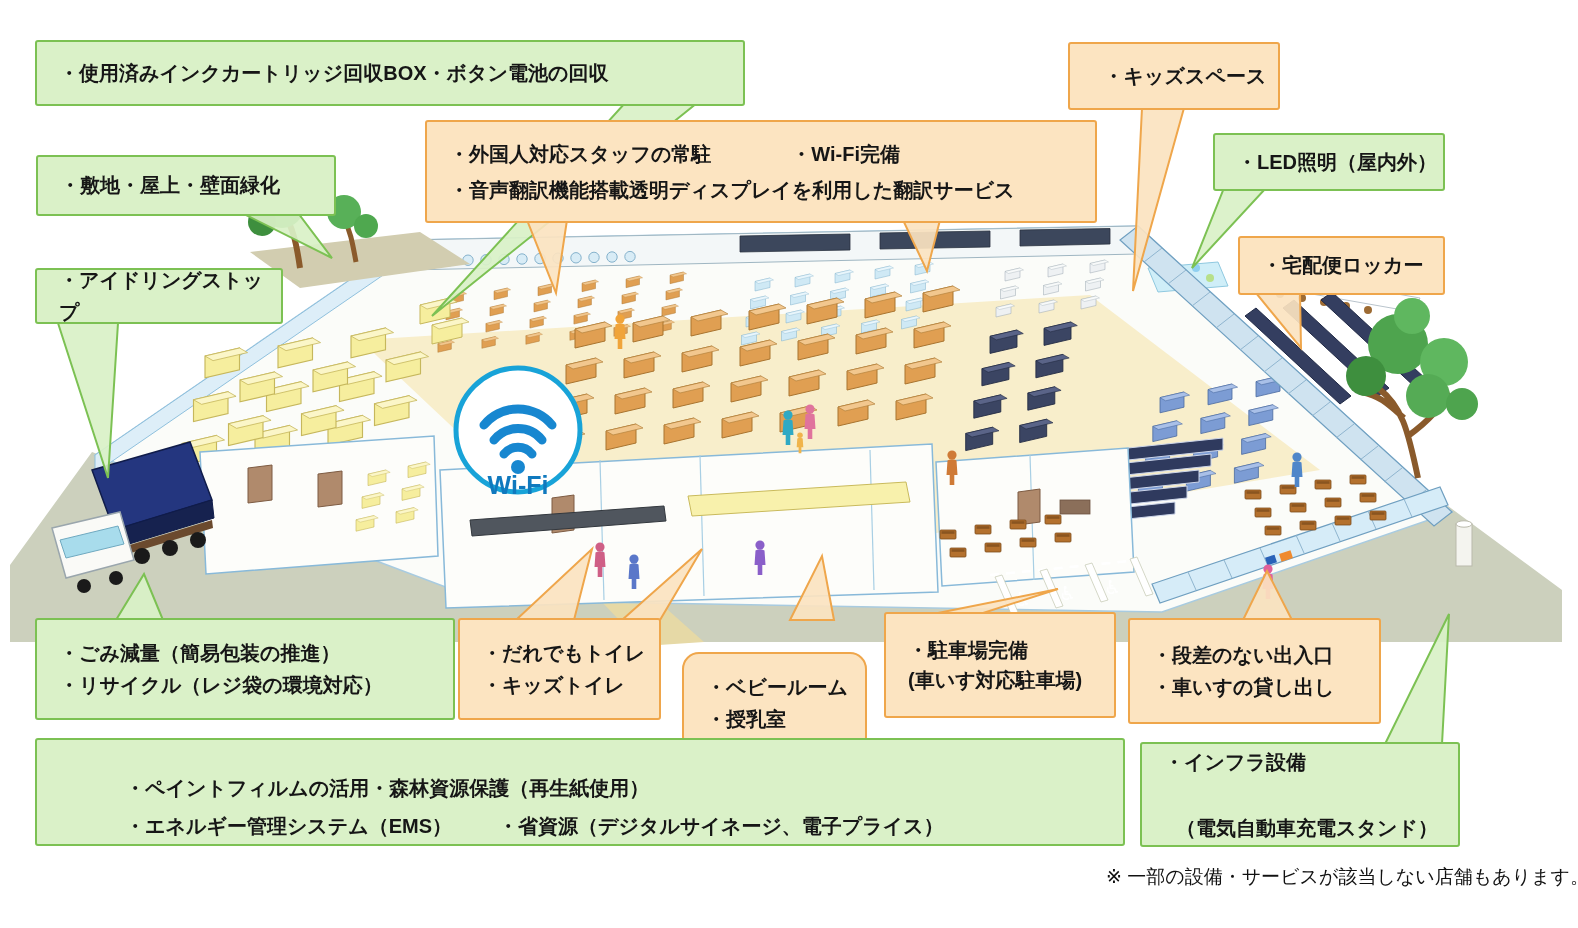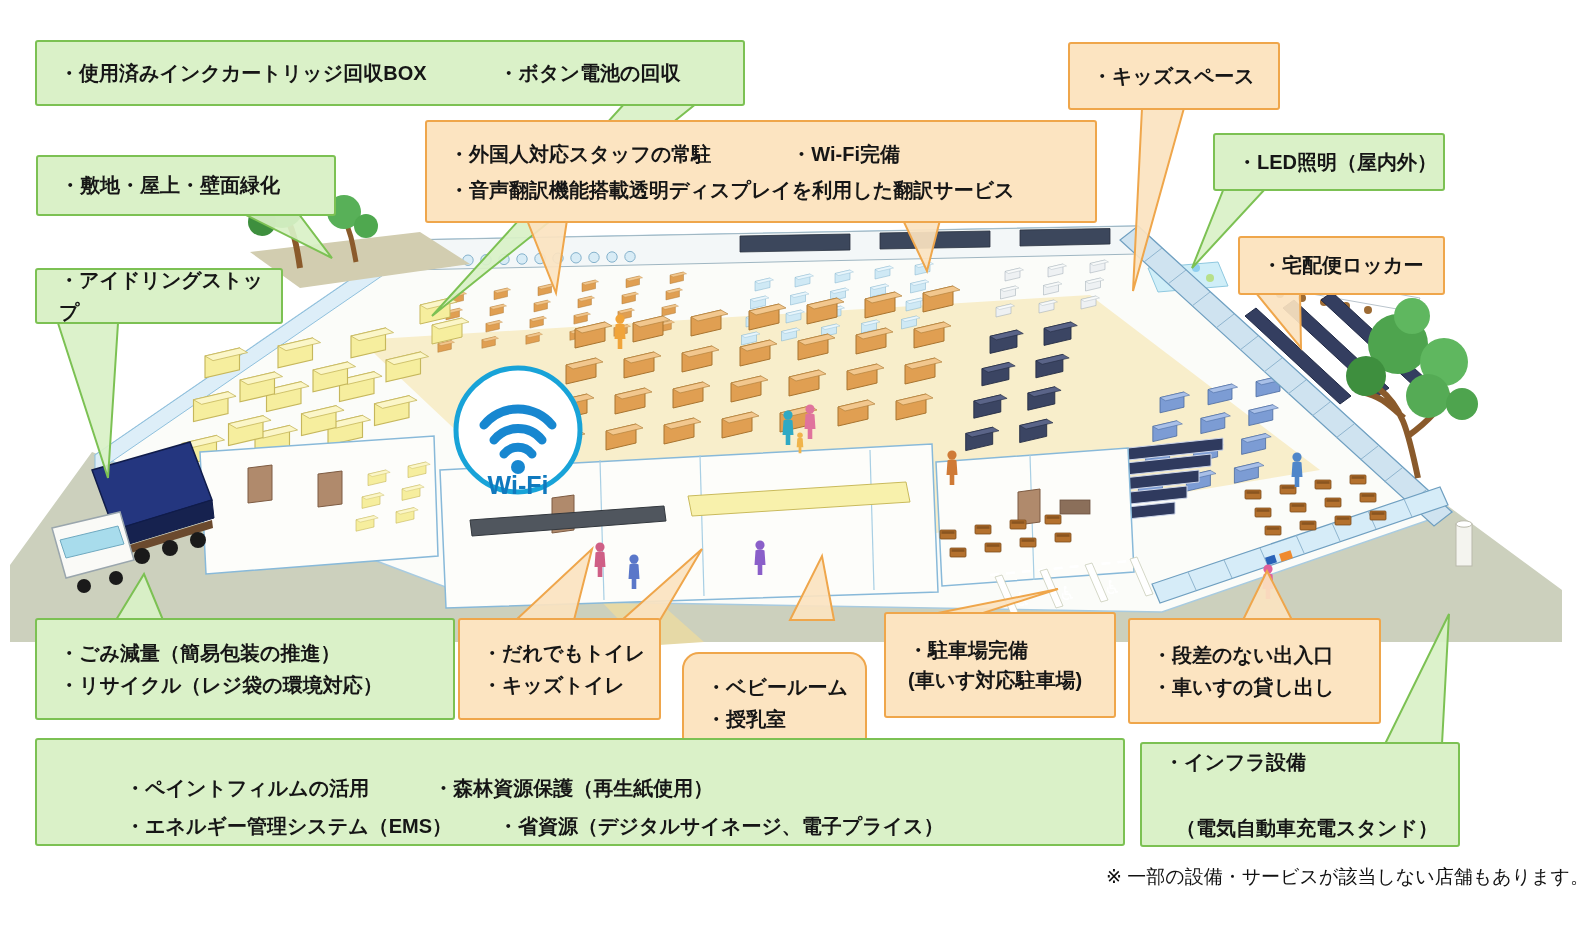--- a/index.html
+++ b/index.html
@@ -8,35 +8,35 @@
   .illu{position:absolute;left:0;top:0;width:1578px;height:928px;}
   .callout{position:absolute;box-sizing:border-box;display:flex;flex-direction:column;
            justify-content:center;border-radius:3px;font-weight:700;font-size:20px;
            line-height:1.62;color:#161616;padding-left:22px;z-index:3;}
   .callout .row{display:flex;align-items:center;white-space:nowrap;}
   .green{background:#daf1c8;border:2px solid #7cc153;}
   .orange{background:#fce4c1;border:2px solid #efa64b;}
   .footnote{position:absolute;left:1106px;top:864px;font-size:19px;font-weight:500;
             color:#111;white-space:nowrap;z-index:3;}
   .b-ink{left:35px;top:40px;width:710px;height:66px;}
-  .b-ink .row{gap:72px;align-items:flex-end;}
+  .b-ink .row{align-items:flex-end;}
   .b-greening{left:36px;top:155px;width:300px;height:61px;}
   .b-idling{left:35px;top:268px;width:248px;height:56px;}
   .b-staff{left:425px;top:120px;width:672px;height:103px;line-height:1.8;}
   .b-staff .row{gap:80px;text-align:center;}
-  .b-kids{left:1068px;top:42px;width:212px;height:68px;}
+  .b-kids{left:1068px;top:42px;width:212px;height:68px;text-align:center;}
   .b-led{left:1213px;top:133px;width:232px;height:58px;}
   .b-locker{left:1238px;top:236px;width:207px;height:59px;}
   .b-waste{left:35px;top:618px;width:420px;height:102px;}
   .b-toilet{left:458px;top:618px;width:203px;height:102px;}
   .b-baby{left:682px;top:652px;width:185px;height:102px;border-radius:17px;}
   .b-parking{left:884px;top:612px;width:232px;height:106px;line-height:1.5;}
   .b-entrance{left:1128px;top:618px;width:253px;height:106px;}
   .b-eco{left:35px;top:738px;width:1090px;height:108px;padding-left:88px;line-height:1.9;}
-  .b-eco .row1{gap:64px;margin-top:29px;}
+  .b-eco .row1{margin-top:29px;}
   .b-eco .row2{gap:46px;}
   .b-infra{left:1140px;top:742px;width:320px;height:105px;line-height:1.5;gap:36px;}
   .b-infra .indent{padding-left:12px;}
 </style>
 </head>
 <body>
 
 <div class="stage">
 
   <svg class="illu" viewBox="0 0 1578 928">

